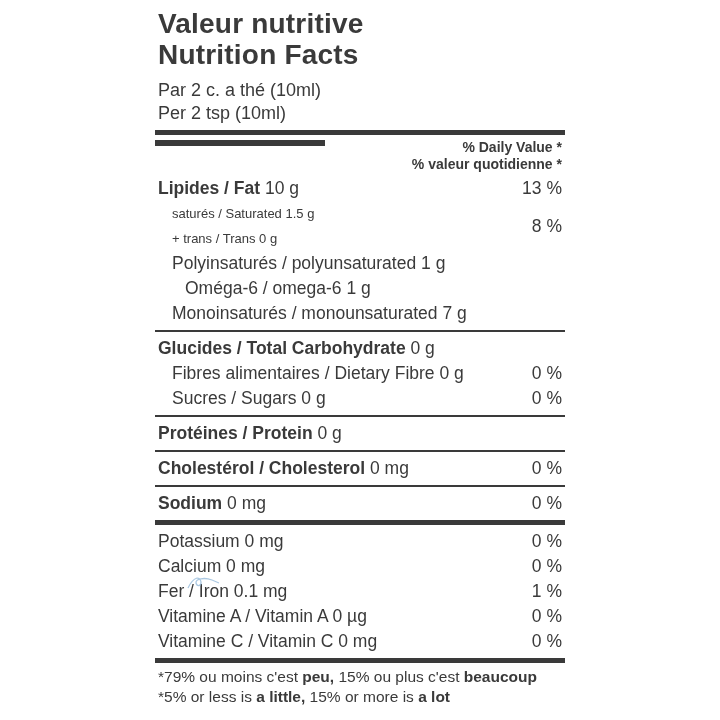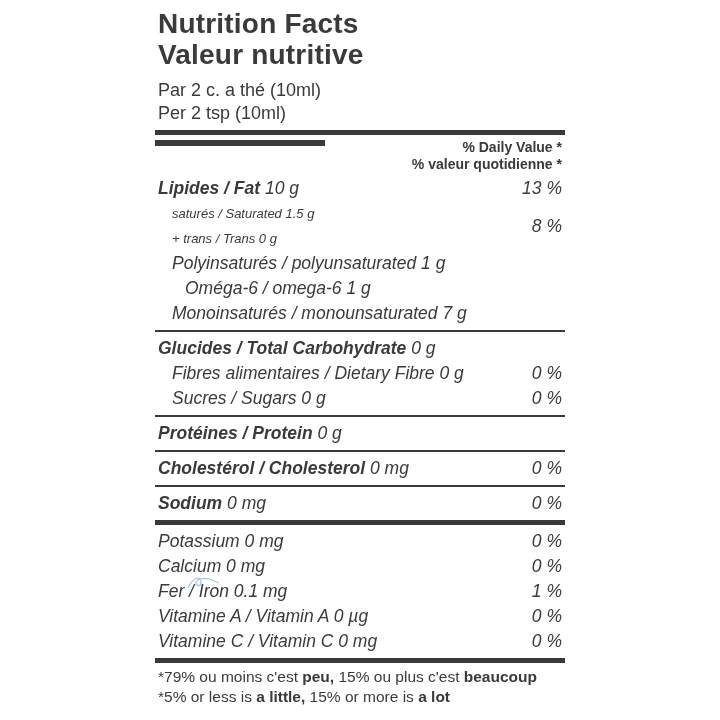--- a/index.html
+++ b/index.html
@@ -17,42 +17,42 @@
   .rule.thick { height:5px; margin-top:4px; margin-bottom:4px; }
   .rule.thin  { height:2px; margin-top:4px; margin-bottom:4px; }
   .rule.top   { margin-top:5px; margin-bottom:3px; }
 
   .cal-block { display:flex; justify-content:space-between; align-items:flex-start; margin-top:3px; }
   .cal-left  { }
   .cal-text  { font-weight:bold; font-size:24px; line-height:26px; display:block; padding-left:2px; }
   .cal-underline { height:6px; background:var(--ink); width:170px; margin-left:-3px; margin-top:2px; }
   .dv { text-align:right; font-weight:bold; font-size:14px; line-height:17px; padding-top:1px; }
 
-  .rows { margin-top:3px;font-style:italic; }
+  .rows { margin-top:3px; }
   .row { display:flex; justify-content:space-between; align-items:baseline; font-size:17.5px; line-height:25px; }
   .row .name { white-space:nowrap; }
   .row .pct  { white-space:nowrap; }
   .b { font-weight:bold; }
   .ind1 .name, .ind1 .glines { padding-left:14px; }
   .ind2 .name, .ind2 .glines { padding-left:27px; }
   .group { align-items:center; }
   .group .glines div { font-size:13px; line-height:25px; white-space:nowrap; }
 
   .footnotes { font-size:15.5px; line-height:19.5px; margin-top:1px; }
 
   .pen-mark { position:absolute; left:28px; top:566px; opacity:0.75; }
 </style>
 </head>
 <body>
 
 <div class="label">
 
   <div class="titles">
+    <div>Valeur nutritive</div>
     <div>Nutrition Facts</div>
-    <div>Valeur nutritive</div>
   </div>
 
   <div class="serving">
     <div>Par 2 c. a thé (10ml)</div>
     <div>Per 2 tsp (10ml)</div>
   </div>
 
   <div class="rule thick top"></div>
 
   <div class="cal-block">

